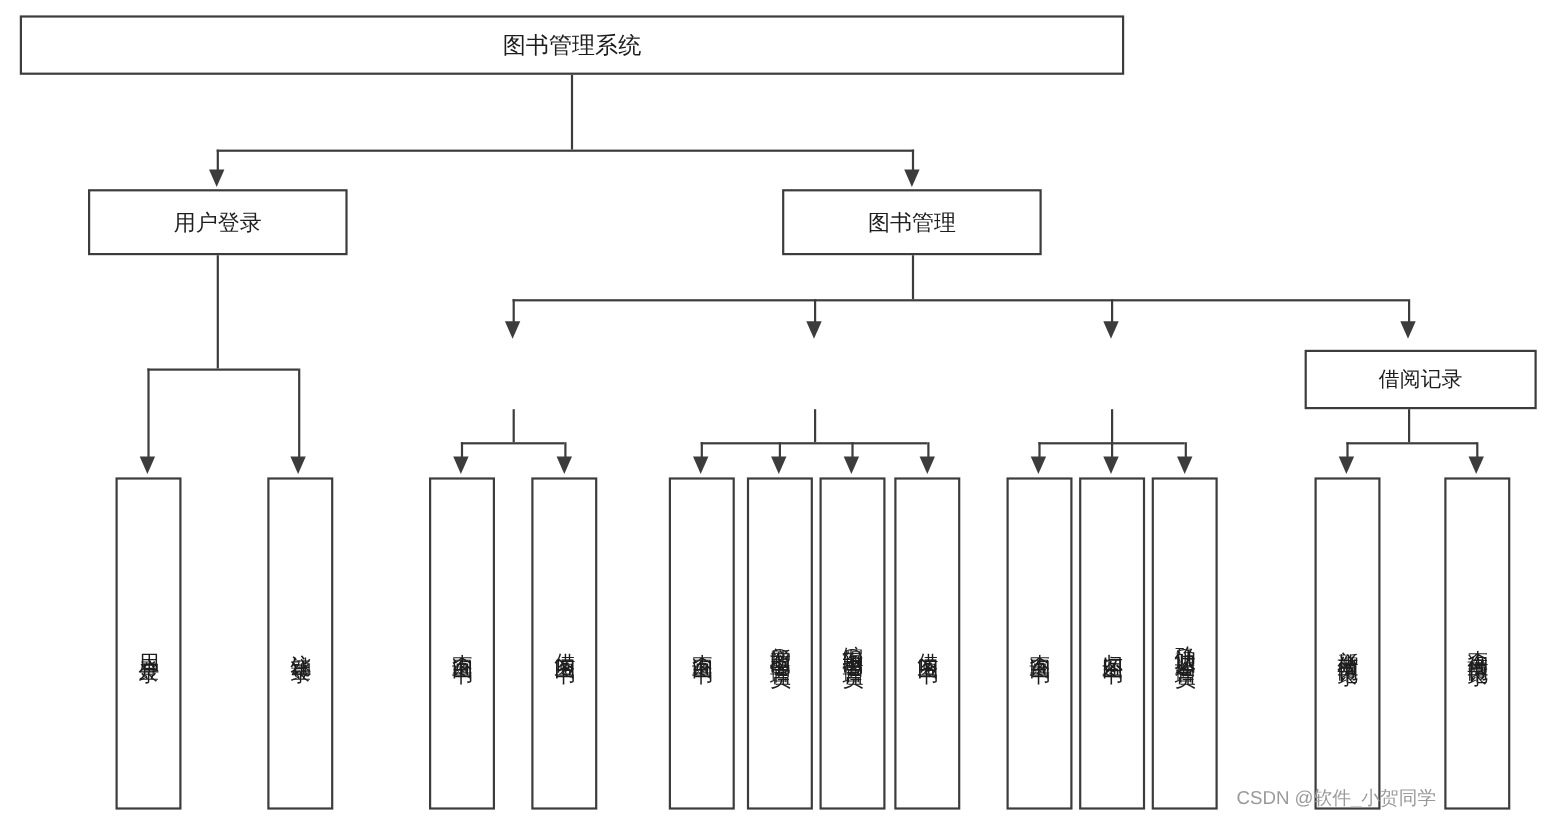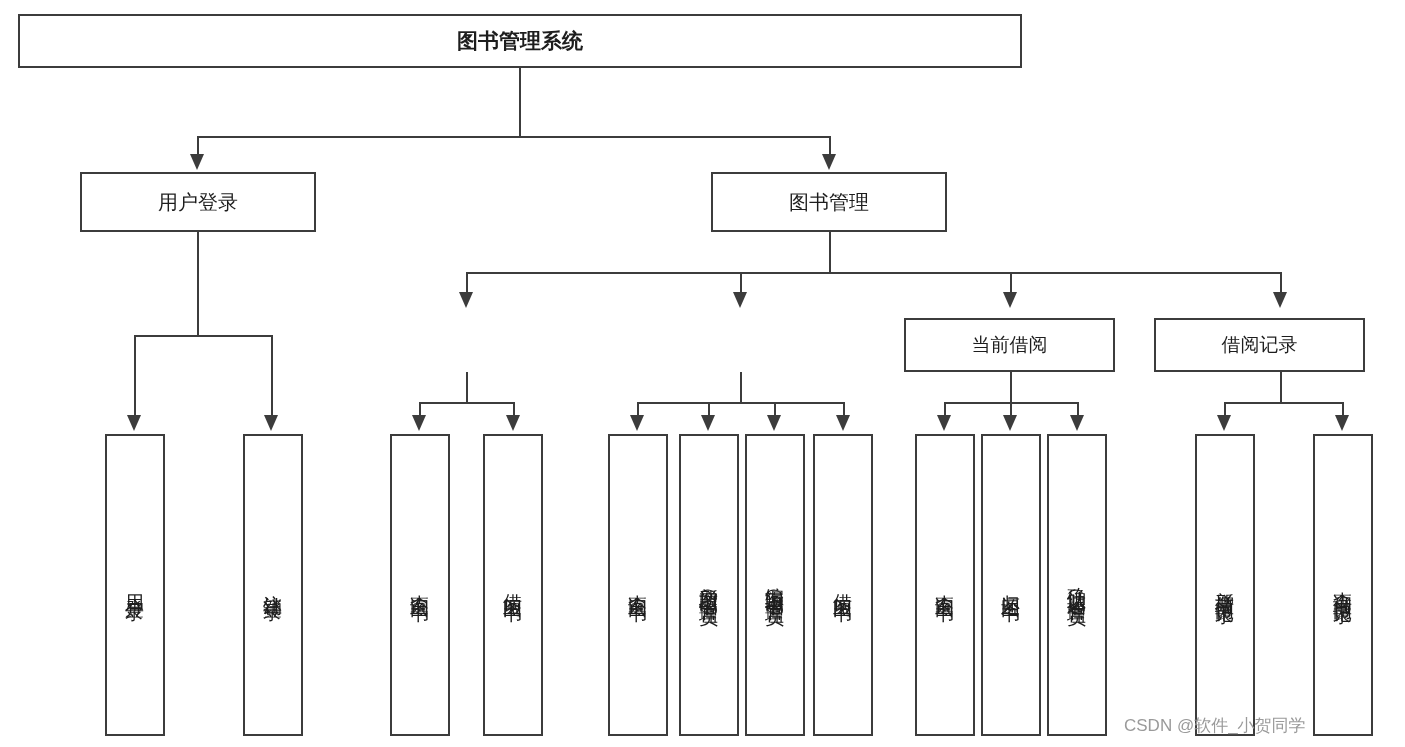--- a/index.html
+++ b/index.html
@@ -24,21 +24,20 @@
     box-sizing: border-box;
     background: #ffffff;
     border: 2px solid #3c3c3c;
     display: flex;
     align-items: center;
     justify-content: center;
     color: #1d1d1d;
   }
   .node.root {
     font-size: 21px;
-    font-weight: bold;
   }
   .node.level2 {
     font-size: 20px;
   }
   .node.level3 {
     font-size: 19px;
   }
   
   .node.leaf {
     font-size: 19px;
@@ -120,24 +119,21 @@
   <div class="hline" style="left:466px; top:272px; width:814px;"></div>
   <div class="vline" style="left:466px; top:272px; height:22px;"></div>
   <div class="arrow" style="left:459px; top:292px;"></div>
   <div class="vline" style="left:740px; top:272px; height:22px;"></div>
   <div class="arrow" style="left:733px; top:292px;"></div>
   <div class="vline" style="left:1010px; top:272px; height:22px;"></div>
   <div class="arrow" style="left:1003px; top:292px;"></div>
   <div class="vline" style="left:1280px; top:272px; height:22px;"></div>
   <div class="arrow" style="left:1273px; top:292px;"></div>
 
-  <div class="node level3" style="left:904px; top:318px; width:211px; height:54px;">
-    <span>当前借阅</span>
-  </div>
-  <div class="node level3" style="left:1154px; top:318px; width:211px; height:54px;">
+  <div class="node level3" style="left:1186px; top:318px; width:211px; height:54px;">
     <span>借阅记录</span>
   </div>
 
   <div class="vline" style="left:466px; top:372px; height:30px;"></div>
   <div class="hline" style="left:419px; top:402px; width:94px;"></div>
   <div class="vline" style="left:419px; top:402px; height:15px;"></div>
   <div class="arrow" style="left:412px; top:415px;"></div>
   <div class="vline" style="left:513px; top:402px; height:15px;"></div>
   <div class="arrow" style="left:506px; top:415px;"></div>
 

